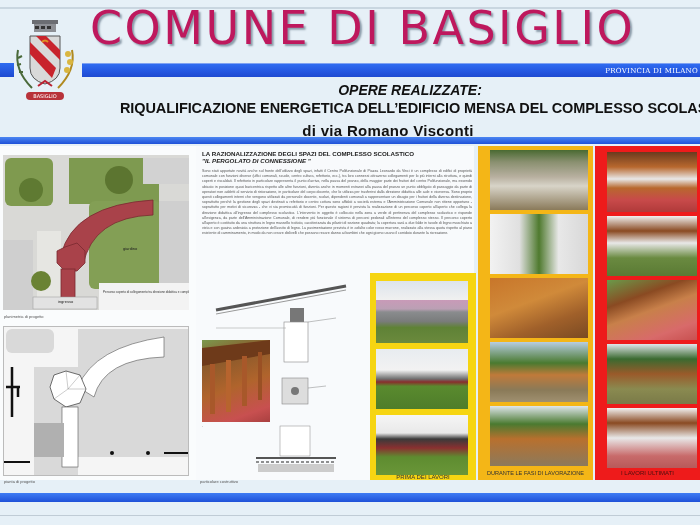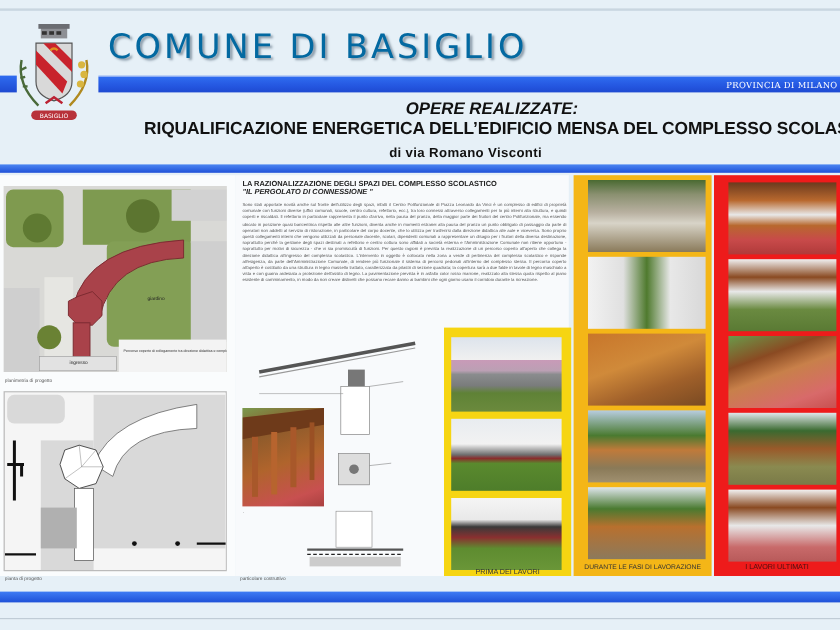--- a/index.html
+++ b/index.html
@@ -3,30 +3,30 @@
 <meta charset="utf-8">
 <style>
   * { box-sizing: border-box; margin: 0; padding: 0; }
   html, body { width: 700px; height: 525px; overflow: hidden; }
   body { background: #e6f0f7; font-family: "Liberation Sans", sans-serif; position: relative; }
 
   .top-line { position: absolute; left: 0; top: 7px; width: 700px; height: 2px; background: #c9d6e0; }
 
   .crest { position: absolute; left: 12px; top: 20px; width: 66px; height: 84px; }
 
-  .main-title { position: absolute; left: 90px; top: 22px; font-family: "DejaVu Sans", sans-serif; font-size: 28px; letter-spacing: 2.5px; color: #0369a1; text-shadow: 2px 2px 2px #8a9aa8; white-space: nowrap; }
+  .main-title { position: absolute; left: 90px; top: 1px; font-family: "DejaVu Sans", sans-serif; font-size: 46px; letter-spacing: 2.5px; color: #be185d; text-shadow: 2px 2px 2px #8a9aa8; white-space: nowrap; }
 
   .blue-band { position: absolute; left: 82px; top: 63px; width: 618px; height: 14px; background: linear-gradient(#2f6cf0, #2456e0 60%, #1e4ad1); border-top: 1px solid #7fa2f2; }
   .blue-band-left { position: absolute; left: 0; top: 63px; width: 14px; height: 14px; background: linear-gradient(#2f6cf0, #1e4ad1); }
   .province { position: absolute; right: 2px; top: 3px; font-family: "DejaVu Serif", serif; font-size: 7px; color: #fff; letter-spacing: 0.3px; }
 
   .subtitle { position: absolute; left: 0; width: 700px; text-align: center; font-weight: bold; color: #111; white-space: nowrap; }
   .subtitle.s1 { top: 82px; font-size: 14px; padding-left: 120px; font-style: italic; }
   .subtitle.s2 { top: 100px; font-size: 14.5px; padding-left: 120px; letter-spacing: -0.1px; }
-  .subtitle.s3 { top: 122px; font-size: 11px; padding-left: 76px; letter-spacing: 0.3px; }
+  .subtitle.s3 { top: 122px; font-size: 15px; padding-left: 76px; letter-spacing: 0.3px; }
 
   .blue-band-mid { position: absolute; left: 0; top: 137px; width: 700px; height: 7px; background: linear-gradient(#4b86f2, #1f51d8); }
 
   .panel-white { position: absolute; left: 0; top: 146px; width: 196px; height: 334px; background: #fafcfd; }
   .plan-top { position: absolute; left: 3px; top: 155px; width: 186px; height: 155px; background: #dcdcd9; overflow: hidden; }
   .plan-bottom { position: absolute; left: 3px; top: 326px; width: 186px; height: 150px; background: #f4f4f4; border: 1px solid #bbb; overflow: hidden; }
   .tiny-caption { position: absolute; font-size: 4px; color: #555; }
 
   .text-panel { position: absolute; left: 196px; top: 146px; width: 278px; height: 334px; background: #f8fafc; }
   .tp-title { position: absolute; left: 6px; top: 4px; font-size: 6.2px; font-weight: bold; color: #222; }

